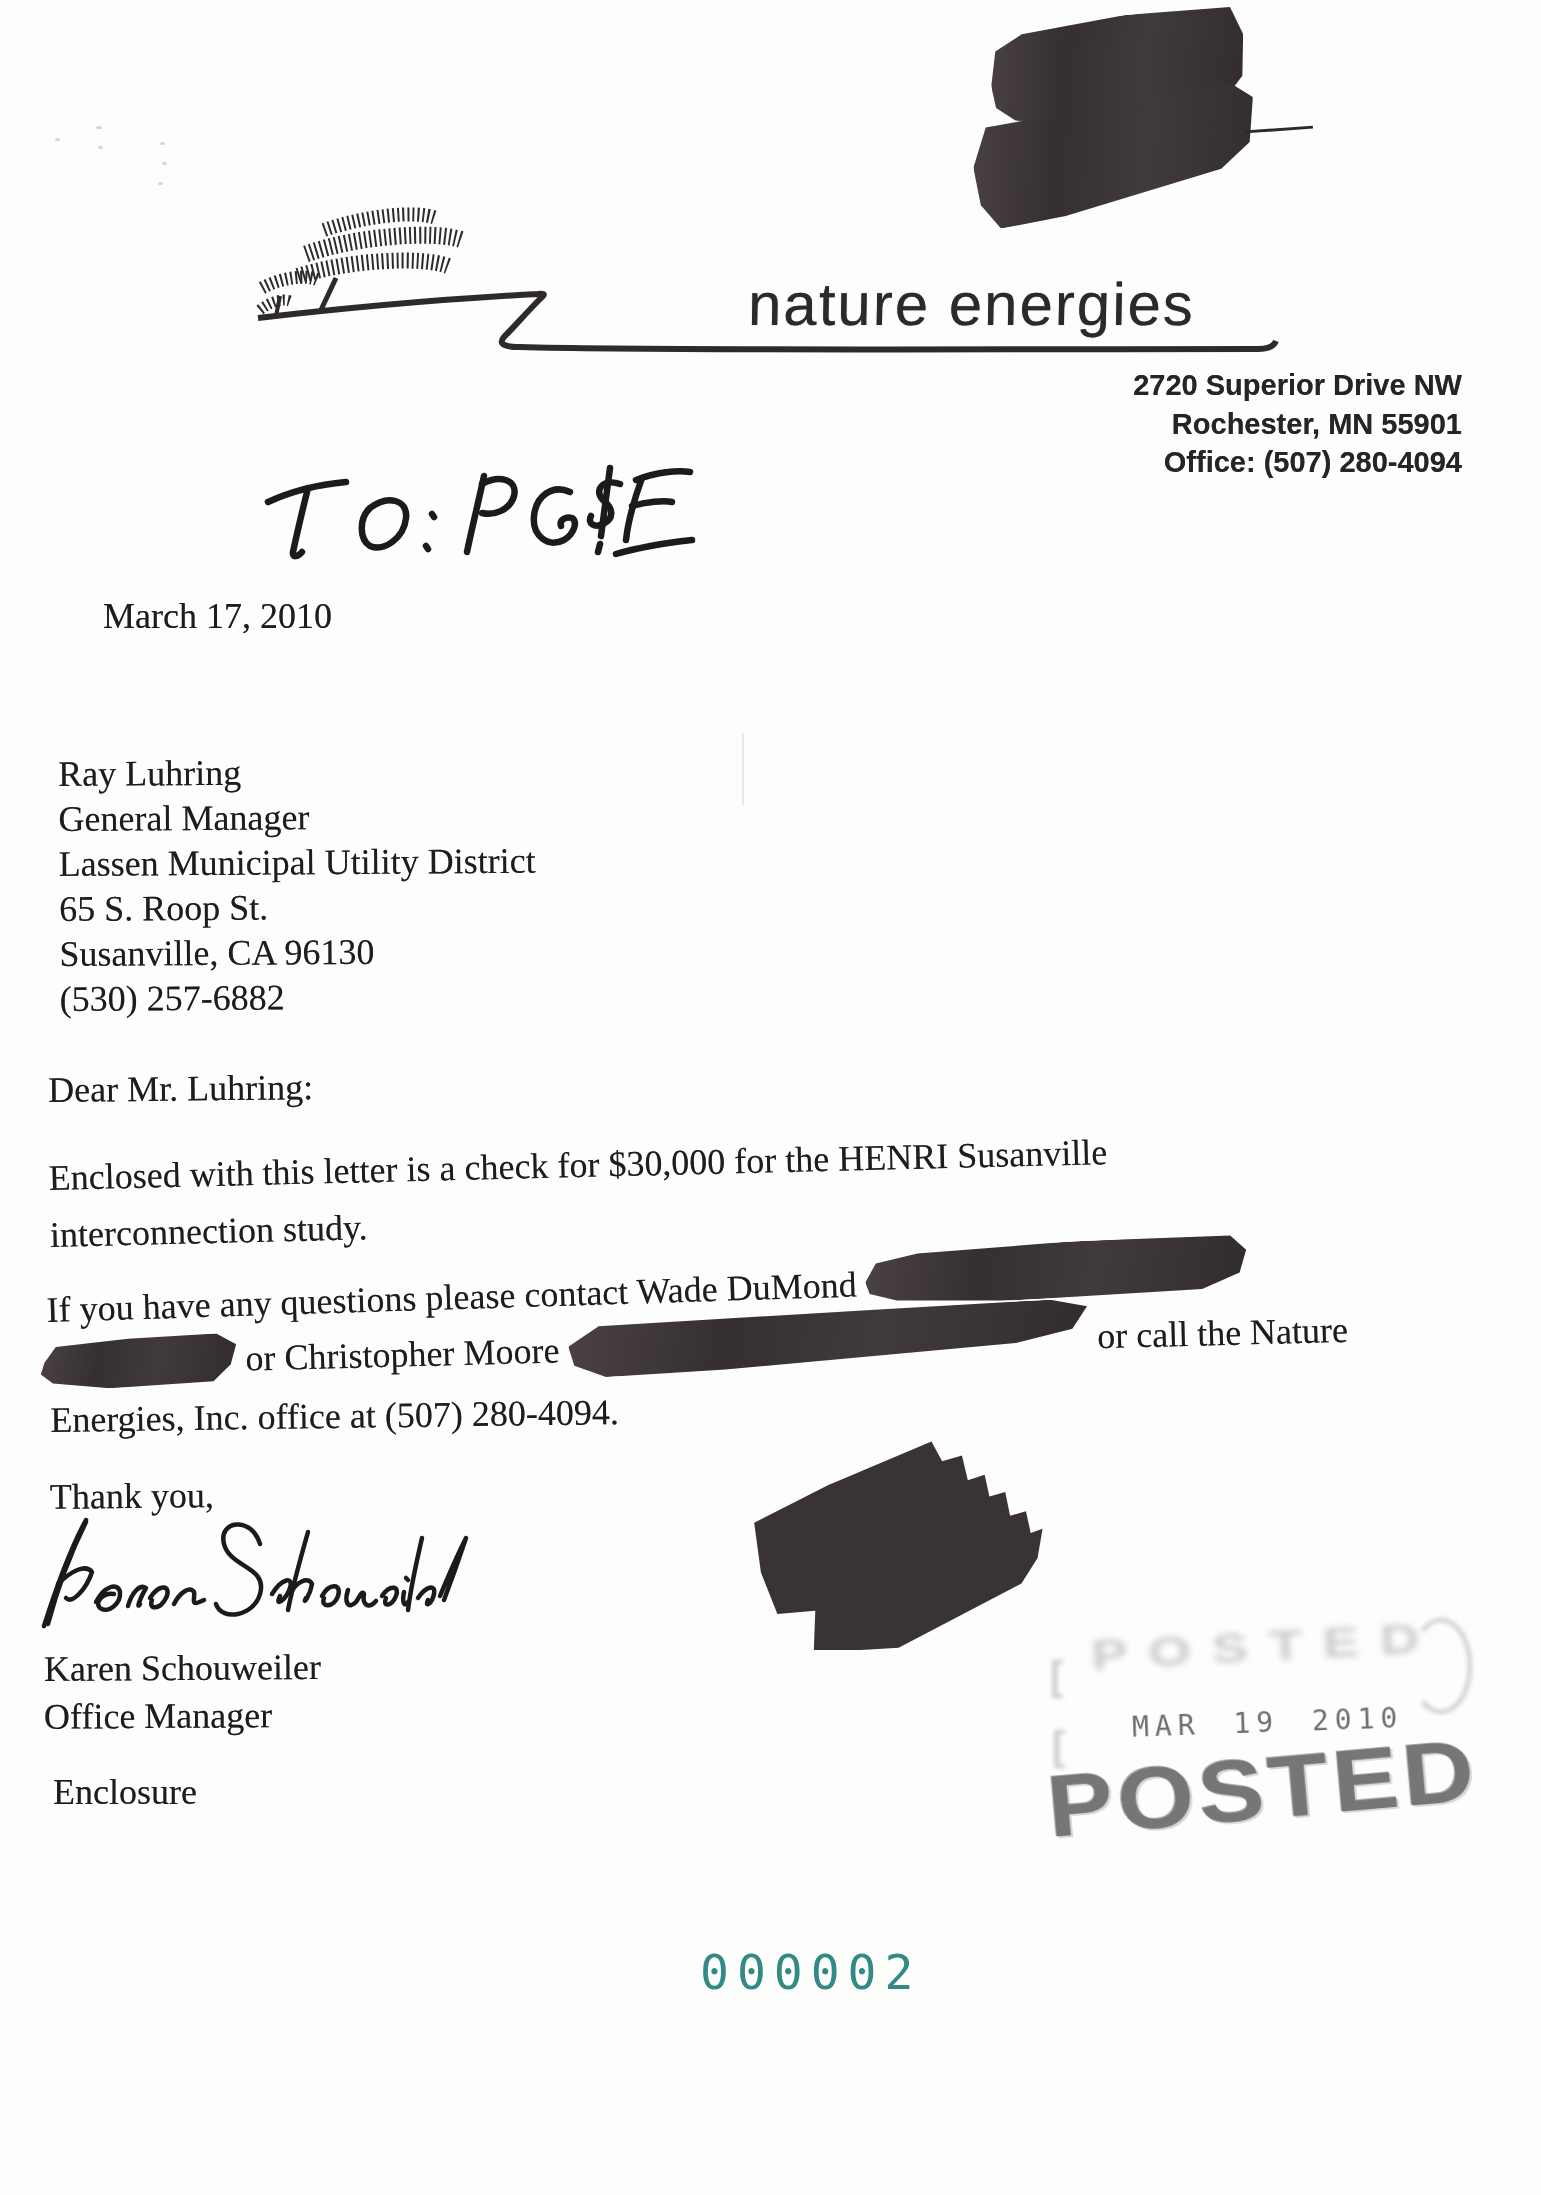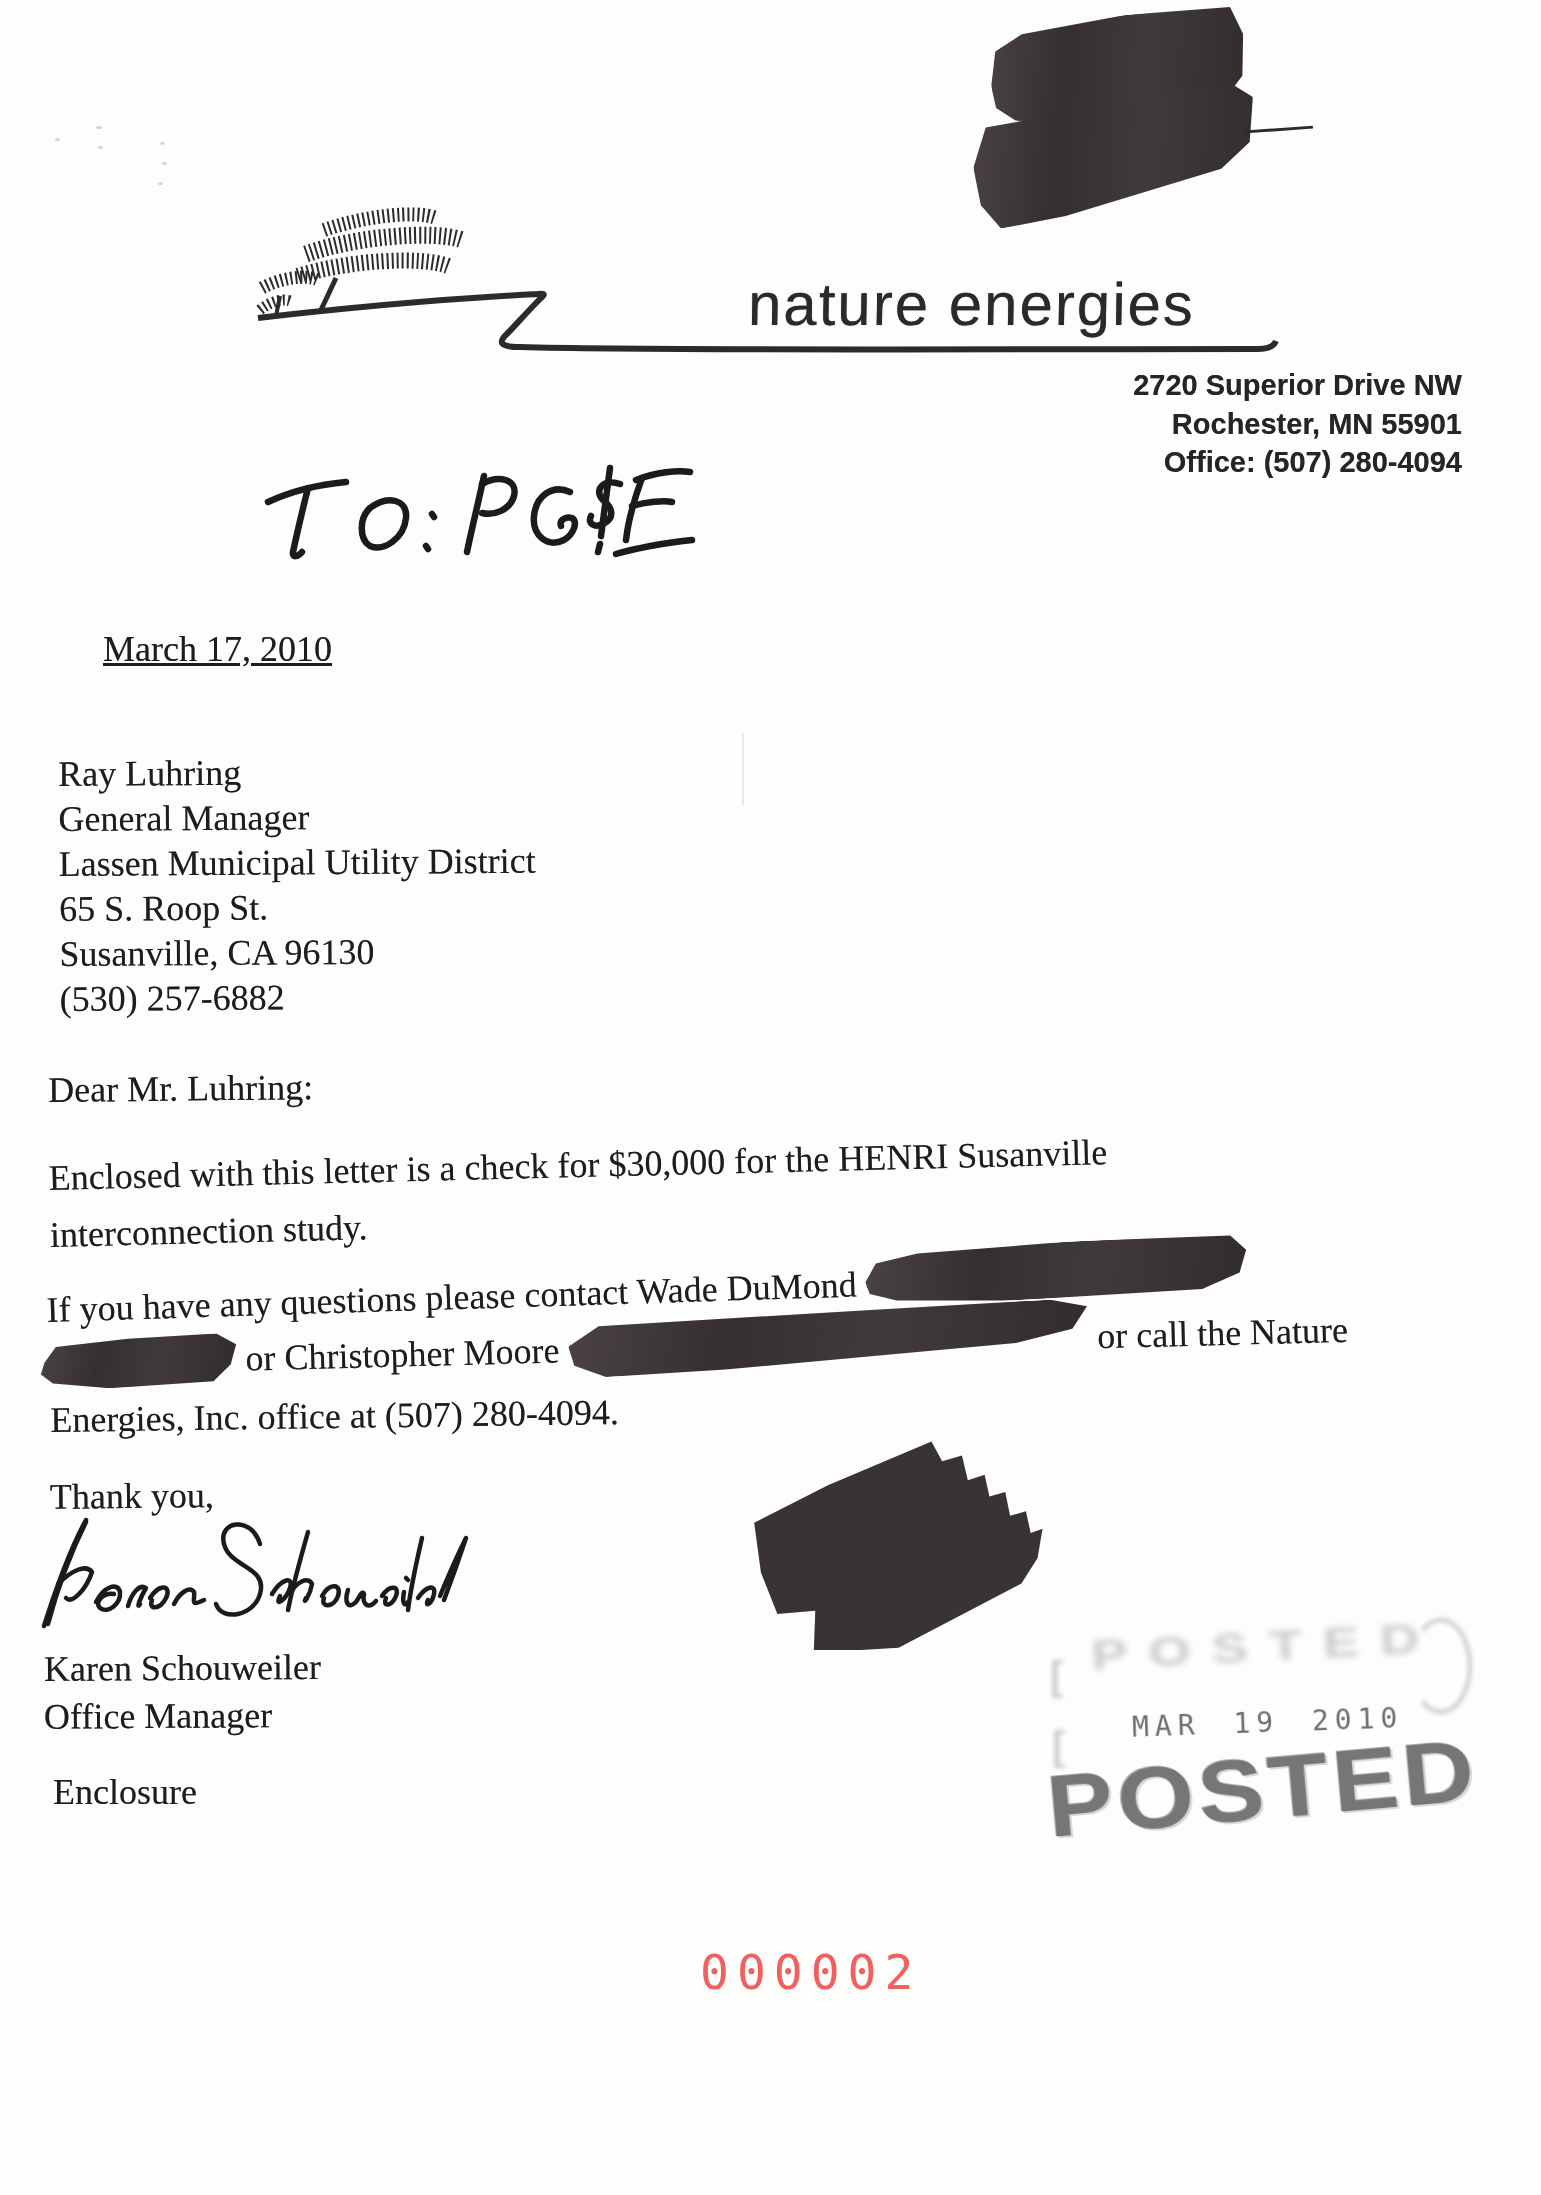--- a/index.html
+++ b/index.html
@@ -47,21 +47,21 @@
     font-family:"Liberation Sans", sans-serif; font-weight:bold; font-size:42px;
     letter-spacing:16px; color:#5a5a5a; opacity:.3; filter:blur(3px);
     transform:rotate(-3deg) scaleX(1.3); transform-origin:left top;
   }
   .stamp-mark{
     font-family:"Liberation Sans", sans-serif; font-weight:bold; color:#5a5a5a;
     opacity:.3; filter:blur(2px);
   }
   .bates{
     font-family:"DejaVu Sans Mono", monospace; font-size:48px; letter-spacing:8px;
-    color:#ef4444; opacity:.85; filter:blur(.2px);
+    color:#0f766e; opacity:.85; filter:blur(.2px);
   }
   .speck{position:absolute; background:#777; opacity:.3; border-radius:50%;}
   .crease{position:absolute; width:2px; background:#555; opacity:.12;}
   svg{display:block;}
   .ink{stroke:#1b1b1b; fill:none; stroke-linecap:round; stroke-linejoin:round;}
 </style>
 </head>
 <body>
 
 <div class="page">
@@ -111,21 +111,21 @@
       <path d="M352,6 C349,28 346,50 343,74"></path>
       <path d="M362,22 C346,16 335,28 345,38 C355,46 357,56 345,62 C337,66 329,62 333,54"></path>
       <path d="M342,82 l-2,8"></path>
       <path d="M378,18 C398,10 420,8 432,10"></path>
       <path d="M384,16 C376,38 370,60 368,78"></path>
       <path d="M374,44 C388,40 406,38 414,40"></path>
       <path d="M358,92 C382,85 416,80 434,78"></path>
     </g>
   </svg>
 
-  <div class="abs serif" style="left:103px;top:627px;text-decoration:underline;">March 17, 2010</div>
+  <div class="abs serif" style="left:103px;top:594px;">March 17, 2010</div>
 
   <div class="abs serif" style="left:58px;top:752px;transform:rotate(-0.4deg);transform-origin:left top;">
     <div>Ray Luhring</div>
     <div>General Manager</div>
     <div>Lassen Municipal Utility District</div>
     <div>65 S. Roop St.</div>
     <div>Susanville, CA 96130</div>
     <div>(530) 257-6882</div>
   </div>
 

